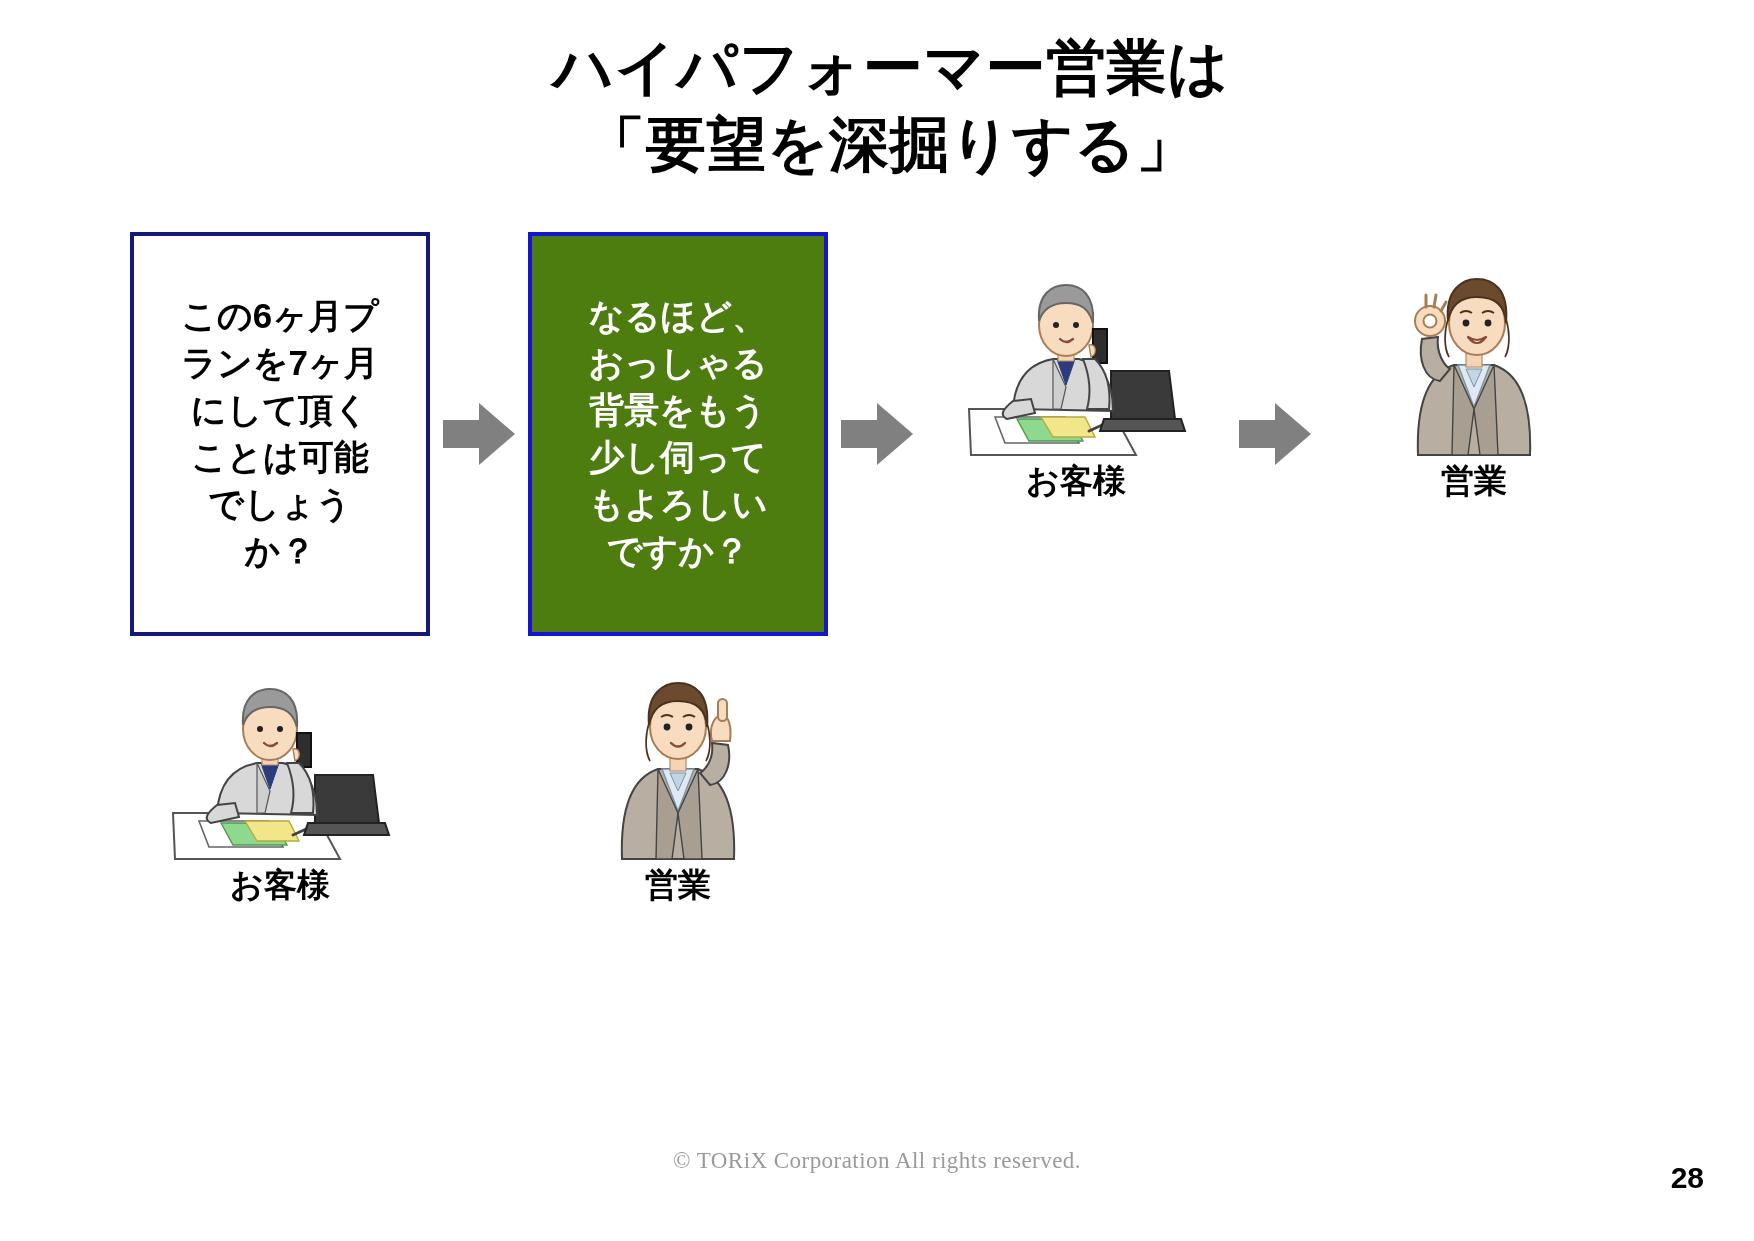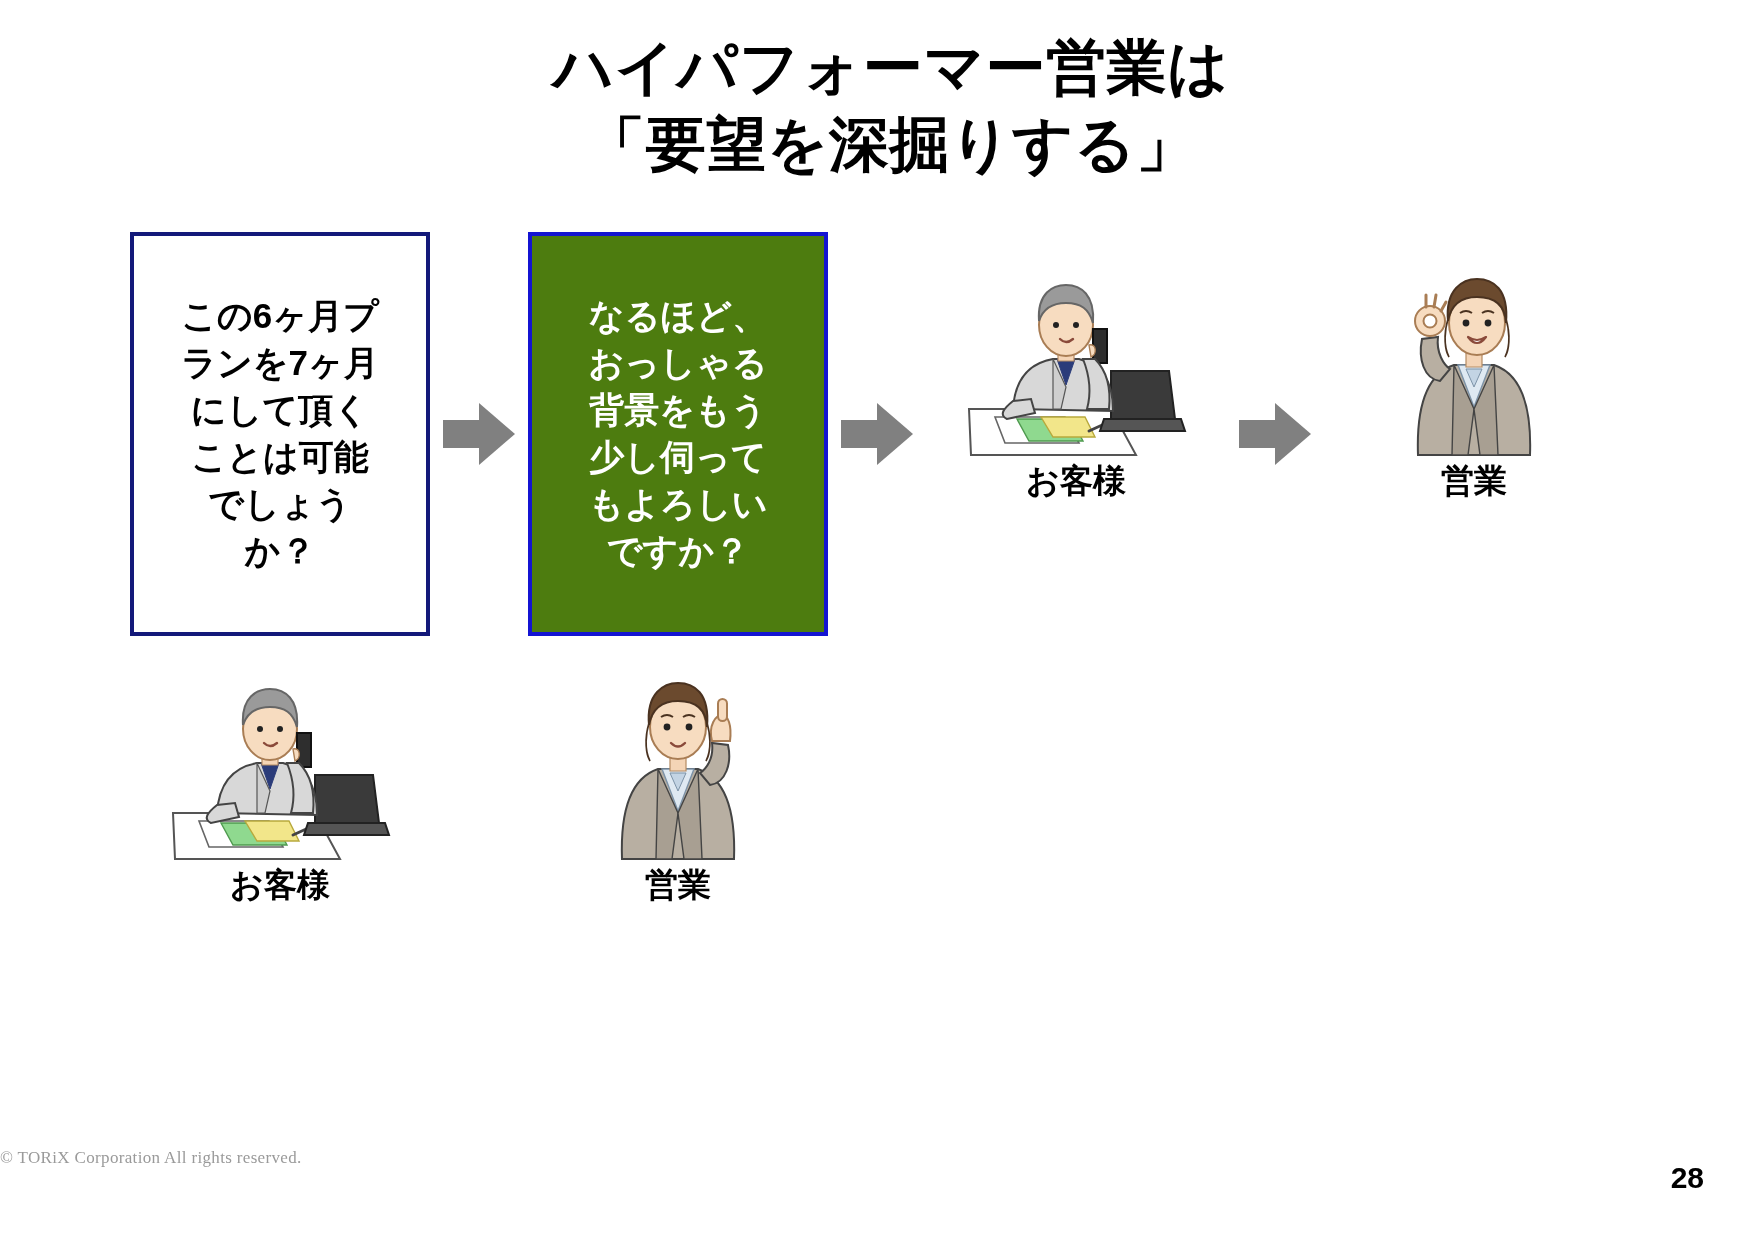--- a/index.html
+++ b/index.html
@@ -124,22 +124,23 @@
     text-align: left;
     line-height: 1;
   }
 
   
   #footer-copyright {
     position: absolute;
     left: 0;
     top: 1148px;
     width: 100%;
+    text-align: center;
     font-family: "Liberation Serif", "DejaVu Serif", serif;
-    font-size: 17px;
+    font-size: 23px;
     color: #9a9a9a;
     letter-spacing: 0.02em;
   }
   #page-number {
     position: absolute;
     right: 50px;
     top: 1141px;
     font-size: 30px;
     font-weight: bold;
     color: #000000;

